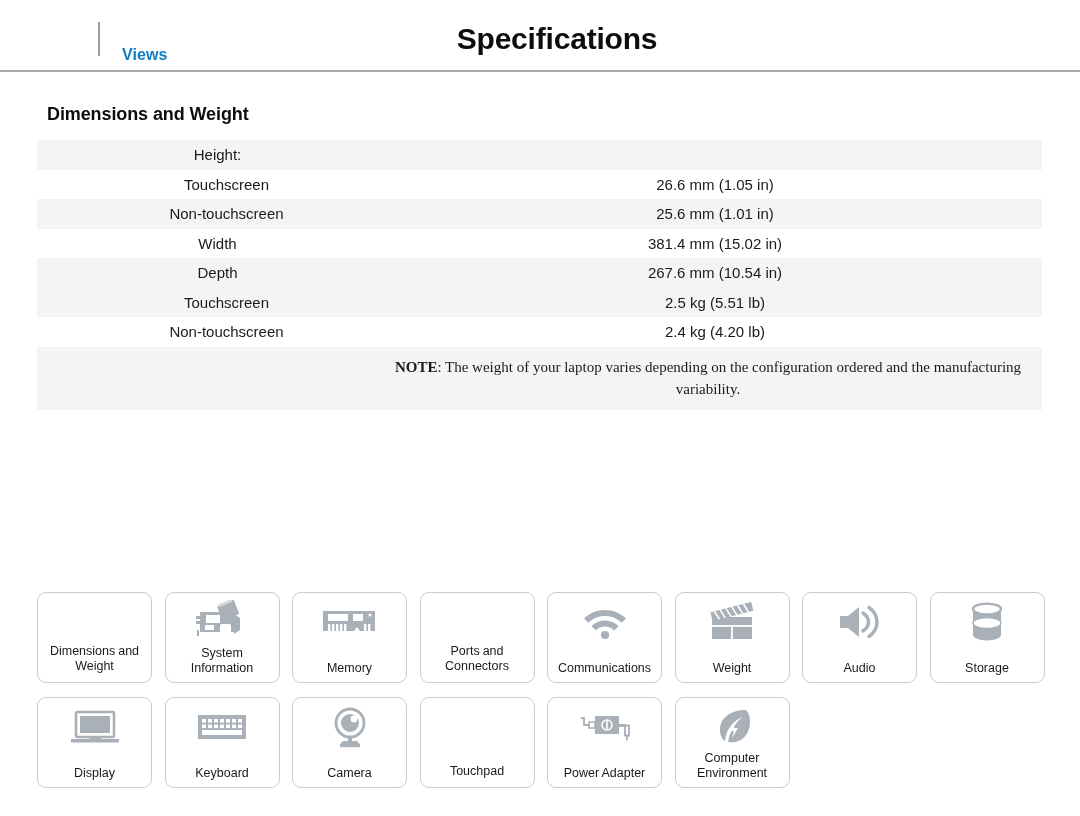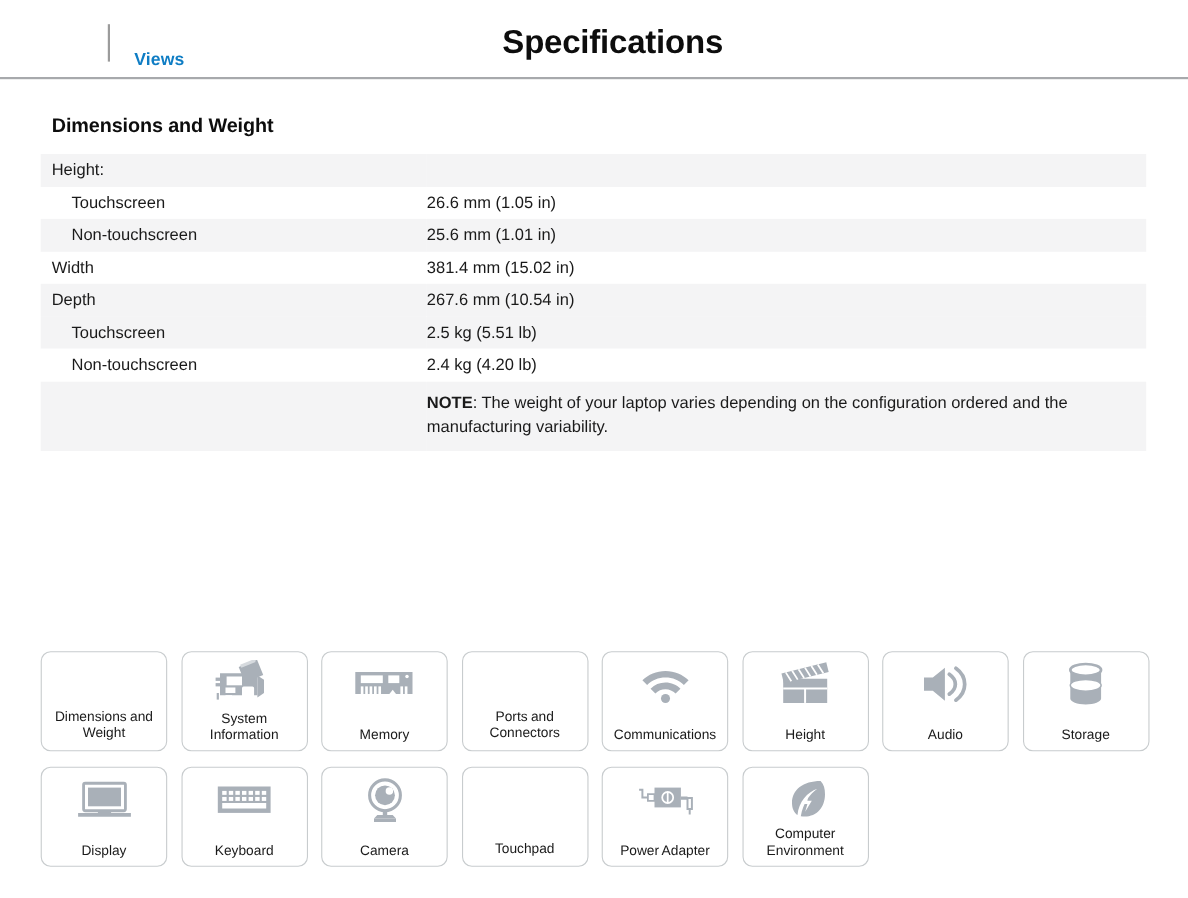--- a/index.html
+++ b/index.html
@@ -86,20 +86,21 @@
     border-collapse: collapse;
     table-layout: fixed;
   }
   .spec-table td {
     padding: 0;
     vertical-align: top;
     font-size: 15px;
     color: #1a1a1a;
     line-height: 29.5px;
     height: 29.5px;
+    text-align: center;
   }
   .spec-table tr.shaded td {
     background: #f4f4f5;
   }
   .spec-table tr.plain td {
     background: #ffffff;
   }
   td.label-cell {
     width: 351px;
     padding-left: 10px;
@@ -117,20 +118,21 @@
     line-height: 22px;
     padding-top: 9px;
     padding-bottom: 10px;
     height: auto;
     white-space: normal;
   }
   .note-text {
     font-size: 15px;
     color: #1a1a1a;
     max-width: 640px;
+    font-family: Liberation Serif, serif;
   }
   .note-text b {
     font-weight: bold;
   }
 
   
   .tile-grid {
     position: absolute;
     left: 37px;
     top: 592px;
@@ -292,21 +294,21 @@
         <svg width="52" height="42" viewBox="0 0 52 42">
         <path d="M6 16h40v22H6z" fill="#a9b0b8"></path>
         <rect x="6" y="24" width="40" height="1.8" fill="#fff"></rect>
         <rect x="25" y="25" width="1.8" height="13" fill="#fff"></rect>
         <g transform="rotate(-14 26 11)">
           <path d="M5 6h42v9H5z" fill="#a9b0b8"></path>
           <path d="M9 6l3 9M15 6l3 9M21 6l3 9M27 6l3 9M33 6l3 9M39 6l3 9" stroke="#fff" stroke-width="1.6"></path>
         </g>
       </svg>
       </div>
-      <div class="tile-label">Height</div>
+      <div class="tile-label">Weight</div>
     </div>
     <div class="tile">
       <div class="tile-icon">
         <svg width="48" height="40" viewBox="0 0 48 40">
         <path d="M4 14h8l11-9v30l-11-9H4z" fill="#a9b0b8"></path>
         <path d="M27 11c3.4 2.4 5.5 5.6 5.5 9s-2.1 6.6-5.5 9" stroke="#a9b0b8" stroke-width="3.4" fill="none" stroke-linecap="round"></path>
         <path d="M33 5.5c5 3.6 8 8.7 8 14.5s-3 10.9-8 14.5" stroke="#a9b0b8" stroke-width="3.4" fill="none" stroke-linecap="round"></path>
       </svg>
       </div>
       <div class="tile-label">Audio</div>

